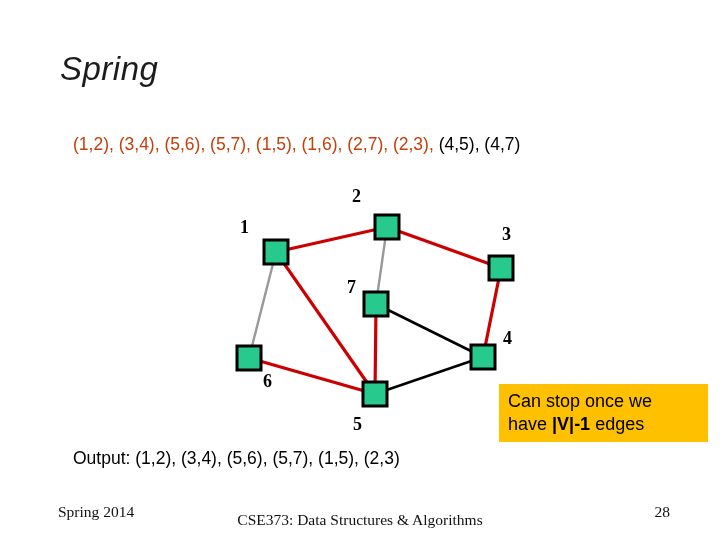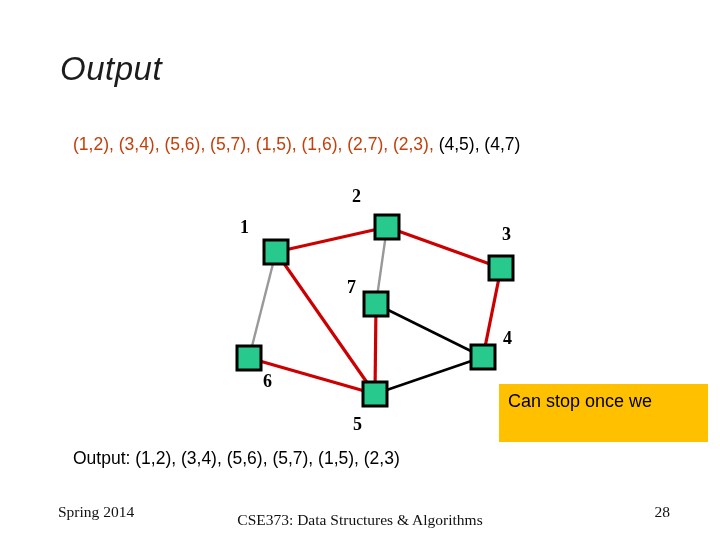--- a/index.html
+++ b/index.html
@@ -77,21 +77,21 @@
   }
   .footer-left { position: absolute; left: 58px; top: 0; }
   .footer-center { position: absolute; left: 0; right: 0; top: 8px; text-align: center; }
   .footer-right { position: absolute; right: 50px; top: 0; }
 </style>
 </head>
 <body>
 
 <div class="slide">
 
-  <div class="title">Output</div>
+  <div class="title">Spring</div>
 
   <div class="body-text">
     <div class="edge-order-line"><span class="tok-processed">(1,2), (3,4), (5,6), (5,7), (1,5), (1,6), (2,7), (2,3),</span><span class="tok-remaining"> (4,5), (4,7)</span></div>
   </div>
 
   <svg id="graph" class="graph-svg" viewBox="0 0 720 540">
       <line x1="276" y1="252" x2="249" y2="358" stroke="#999999" stroke-width="2.4"></line>
       <line x1="387" y1="227" x2="376" y2="304" stroke="#999999" stroke-width="2.4"></line>
       <line x1="376" y1="304" x2="483" y2="357" stroke="#000000" stroke-width="2.6"></line>
       <line x1="375" y1="394" x2="483" y2="357" stroke="#000000" stroke-width="2.6"></line>
@@ -112,20 +112,21 @@
       <rect x="363" y="382" width="24" height="24" fill="#28C98C" stroke="#000000" stroke-width="3"></rect>
       <text x="353" y="430" class="node-label">5</text>
       <rect x="237" y="346" width="24" height="24" fill="#28C98C" stroke="#000000" stroke-width="3"></rect>
       <text x="263" y="387" class="node-label">6</text>
       <rect x="364" y="292" width="24" height="24" fill="#28C98C" stroke="#000000" stroke-width="3"></rect>
       <text x="347" y="293" class="node-label">7</text>
     </svg>
 
   <div class="callout" style="background: rgb(255, 192, 0);">
     <div>Can stop once we</div>
+    <div><span>have </span><b>|V|-1</b><span> edges</span></div>
   </div>
 
   <div class="output-line">Output: (1,2), (3,4), (5,6), (5,7), (1,5), (2,3)</div>
 
   <div class="footer">
     <span class="footer-left">Spring 2014</span>
     <span class="footer-center">CSE373: Data Structures &amp; Algorithms</span>
     <span class="footer-right">28</span>
   </div>
 

